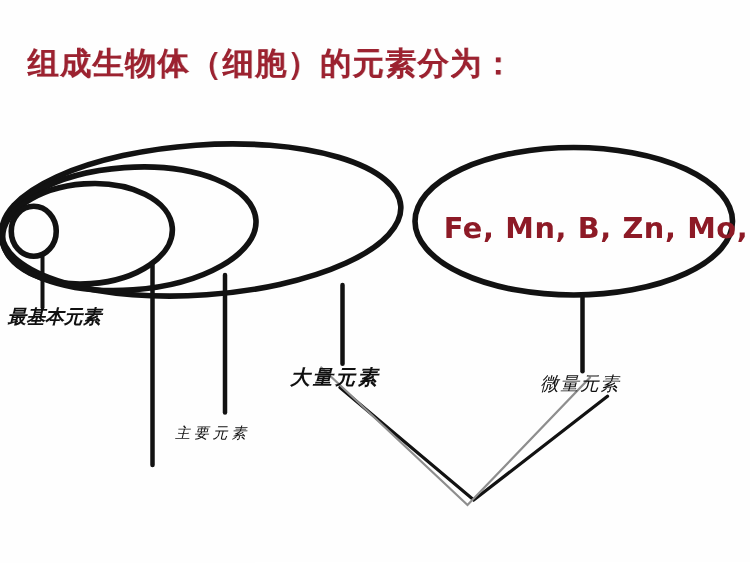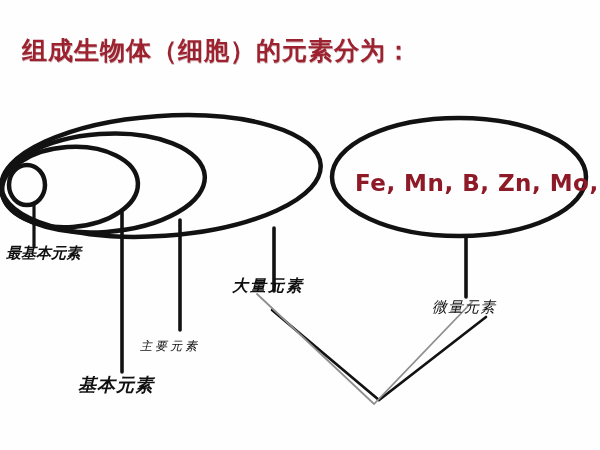--- a/index.html
+++ b/index.html
@@ -47,21 +47,21 @@
 
   .label-cn {
     color: #101010;
     font-size: 16px;
     font-style: italic;
   }
 
   #label-most-basic { left: 6px;  top: 246px; font-size: 15px; font-weight: bold; letter-spacing: 0px;}
   #label-main      { left: 140px; top: 340px; font-size: 12px; font-weight: normal; letter-spacing: 3px;}
   #label-basic     { left: 78px;  top: 376px; font-size: 18px; font-weight: bold; letter-spacing: 1px;}
-  #label-macro     { left: 232px; top: 278px; font-size: 16px; font-weight: bold; letter-spacing: 2px;}
+  #label-macro     { left: 232px; top: 294px; font-size: 16px; font-weight: bold; letter-spacing: 2px;}
   #label-micro     { left: 432px; top: 300px; font-size: 15px; font-weight: normal; letter-spacing: 1px;}
   #label-essential {
     left: 330px; top: 406px;
     font-size: 21px; font-weight: bold;
     color: #b3303c;
     letter-spacing: 3px;
   }
 </style>
 </head>
 <body>
@@ -100,20 +100,19 @@
 
   <div class="txt" id="page-title">组成生物体（细胞）的元素分为：</div>
 
 
   <div class="txt elements-text" id="elements-trace">Fe, Mn, B, Zn, Mo, Cu</div>
 
   <div class="txt label-cn" id="label-most-basic">最基本元素</div>
 
   <div class="txt label-cn" id="label-main">主要元素</div>
 
-  <div class="txt label-cn" id="label-basic">基本元素</div>
 
   <div class="txt label-cn" id="label-macro">大量元素</div>
 
   <div class="txt label-cn" id="label-micro">微量元素</div>
 
 
 </div>
 
 </body></html>

